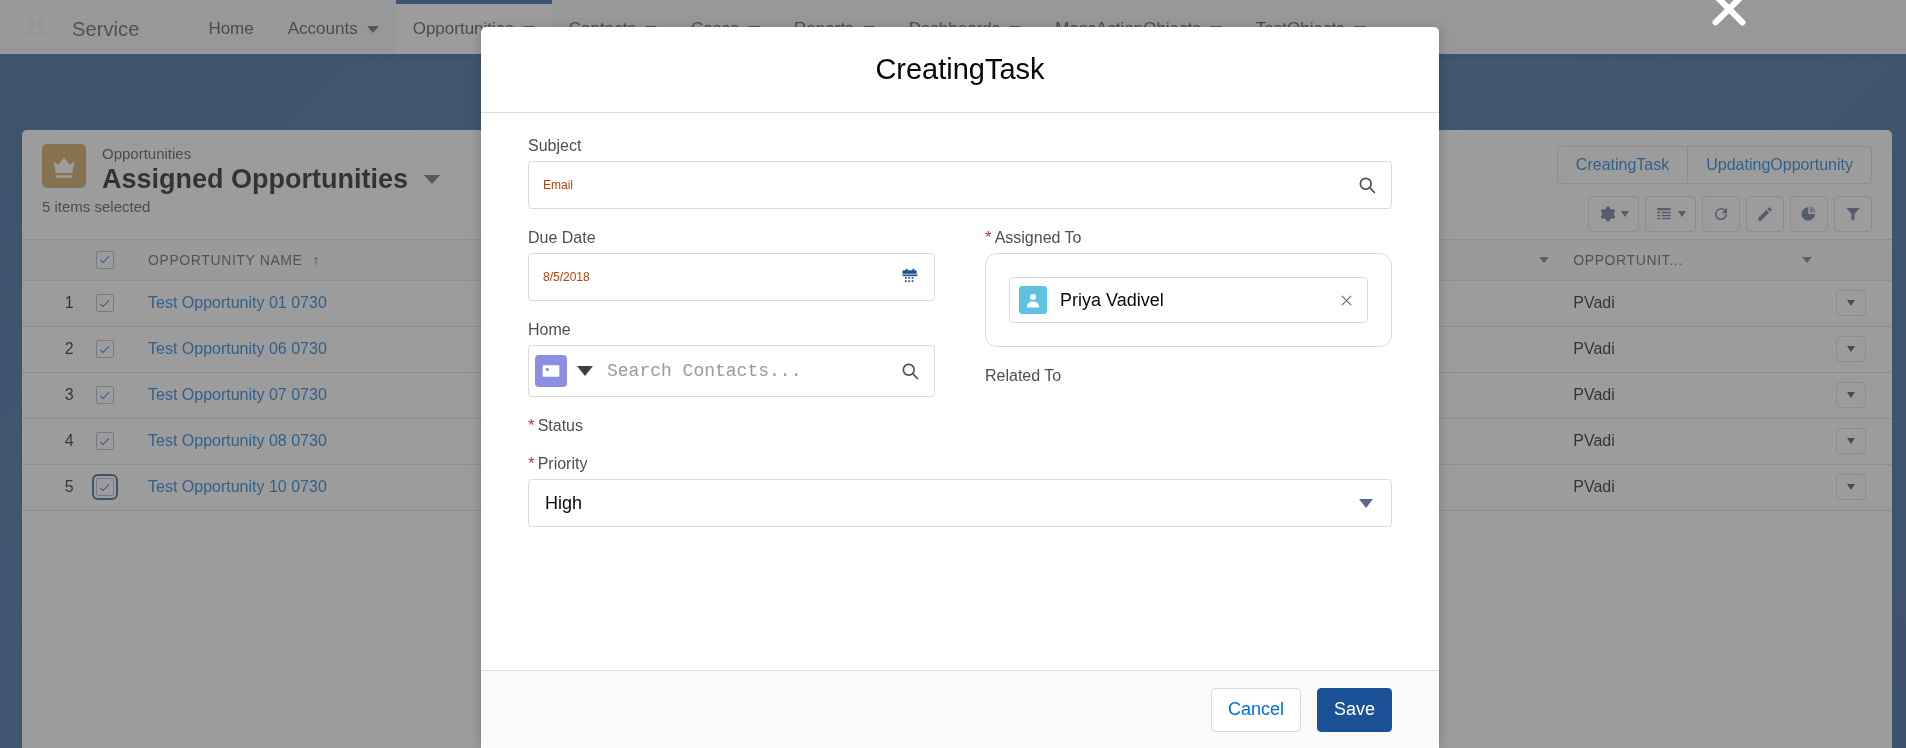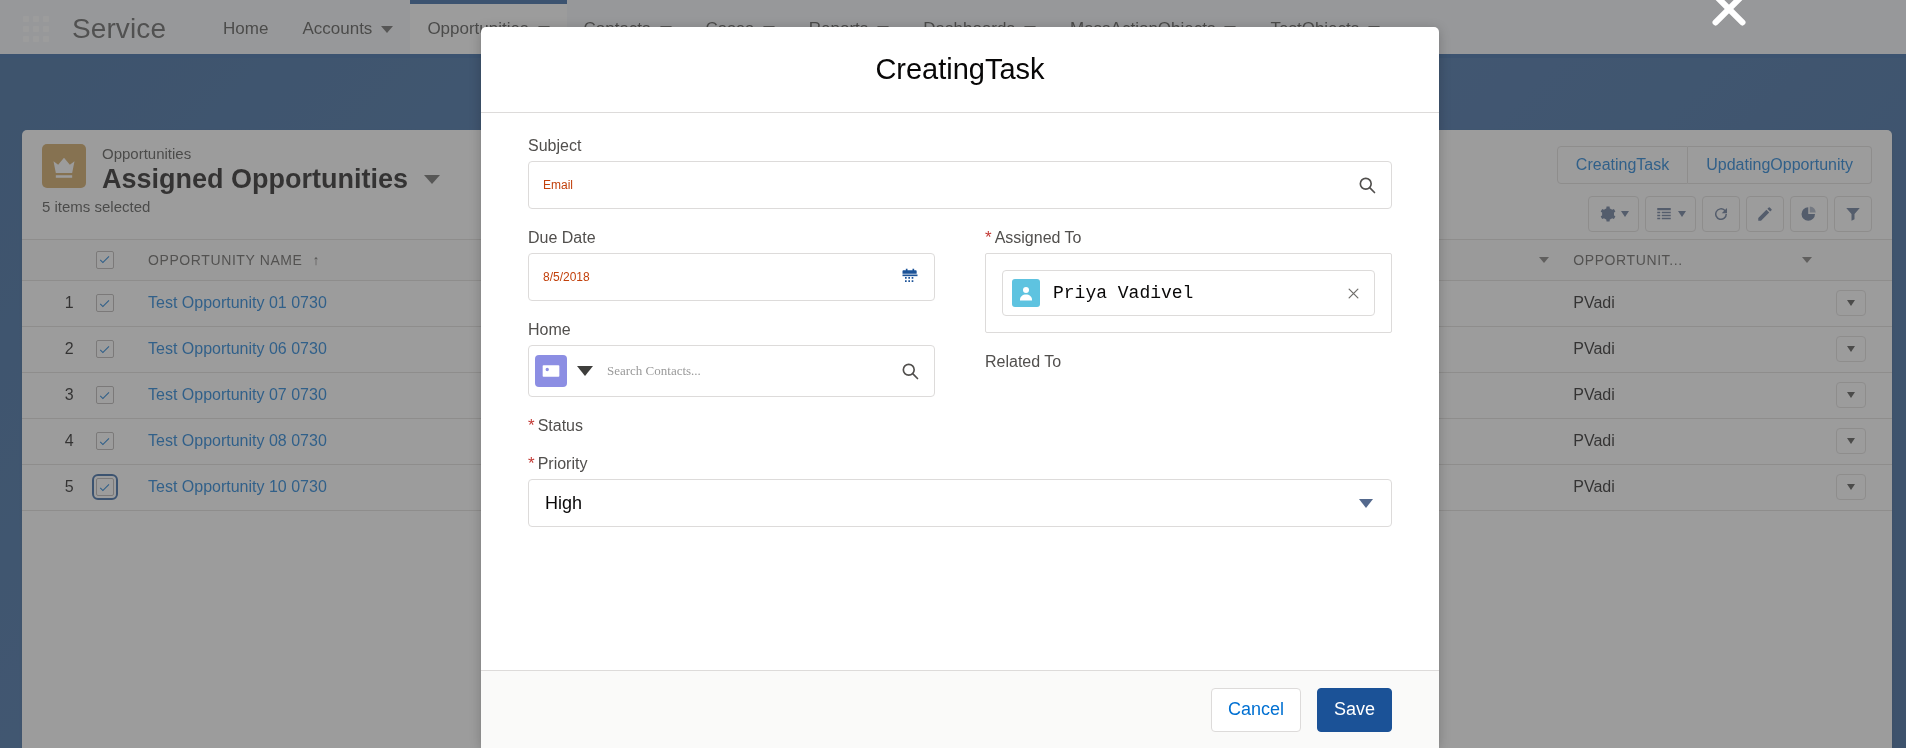--- a/index.html
+++ b/index.html
@@ -30,22 +30,22 @@
     width: 36px; height: 36px;
     margin-left: 18px; margin-right: 10px;
     display: grid;
     grid-template-columns: repeat(3, 6px);
     grid-template-rows: repeat(3, 6px);
     gap: 4px;
     align-content: center; justify-content: center;
   }
   .nav-waffle i { display: block; width: 6px; height: 6px; border-radius: 1px; background: #ffffff; }
   .nav-app-name {
-    font-size: 28px; color: #4c4c4c;
-    margin-right: 40px; margin-left: 8px;
+    font-size: 20px; color: #4c4c4c;
+    margin-right: 52px; margin-left: 8px;
     letter-spacing: .1px; white-space: nowrap;
   }
   .nav-items { display: flex; align-items: stretch; height: 58px; }
   .nav-item {
     display: flex; align-items: center; gap: 9px;
     padding: 0 17px; height: 58px;
     font-size: 17px; color: #3e3e3c; white-space: nowrap;
     cursor: pointer; position: relative;
   }
   .nav-item.active { background: #ffffff; }
@@ -255,22 +255,22 @@
     padding: 0 14px;
   }
   .input-wrap input::placeholder { color: #9a9a9a; }
   .in-icon { flex: none; padding: 0 14px; display: flex; align-items: center; }
   .in-icon svg { width: 20px; height: 20px; }
   .icn-search { fill: none; stroke: #514f4d; stroke-width: 2; }
   .icn-cal { fill: #1b5297; }
 
   
   .pill-wrap {
-    min-height: 58px; border: 1px solid #dddbda; border-radius: 2px;
-    background: #ffffff; padding: 16px; display: flex; align-items: center; font-family: Liberation Mono, monospace;
+    min-height: 58px; border: 1px solid #dddbda; border-radius: 12px;
+    background: #ffffff; padding: 23px; display: flex; align-items: center;
   }
   .pill {
     height: 46px; flex: 1 1 auto;
     border: 1px solid #dddbda; border-radius: 4px;
     background: #ffffff; display: flex; align-items: center;
     padding: 0 4px 0 9px; gap: 13px;
   }
   .pill-avatar {
     width: 28px; height: 28px; border-radius: 3px;
     background: #5ec3e0; flex: none;
@@ -297,22 +297,22 @@
   .obj-chip svg { width: 20px; height: 20px; fill: #ffffff; }
   .obj-caret {
     width: 0; height: 0; margin: 0 12px 0 10px; flex: none; cursor: pointer;
     border-left: 8px solid transparent;
     border-right: 8px solid transparent;
     border-top: 10px solid #3e3e3c;
   }
   .cbx-wrap input {
     border: none; outline: none; background: transparent;
     flex: 1 1 auto; height: 100%;
-    font-size: 13px; color: #ef4444;
-    font-family: Liberation Serif, serif;
+    font-size: 18px; color: #ef4444;
+    font-family: Liberation Mono, monospace;
   }
   .cbx-wrap input::placeholder { color: #9a9a9a; }
 
   
   .sel-wrap {
     position: relative; height: 48px;
     border: 1px solid #dddbda; border-radius: 4px; background: #ffffff;
     display: flex; align-items: center; cursor: pointer;
   }
   .sel-value { font-size: 18px; color: #080707; padding-left: 16px; flex: 1 1 auto; }

